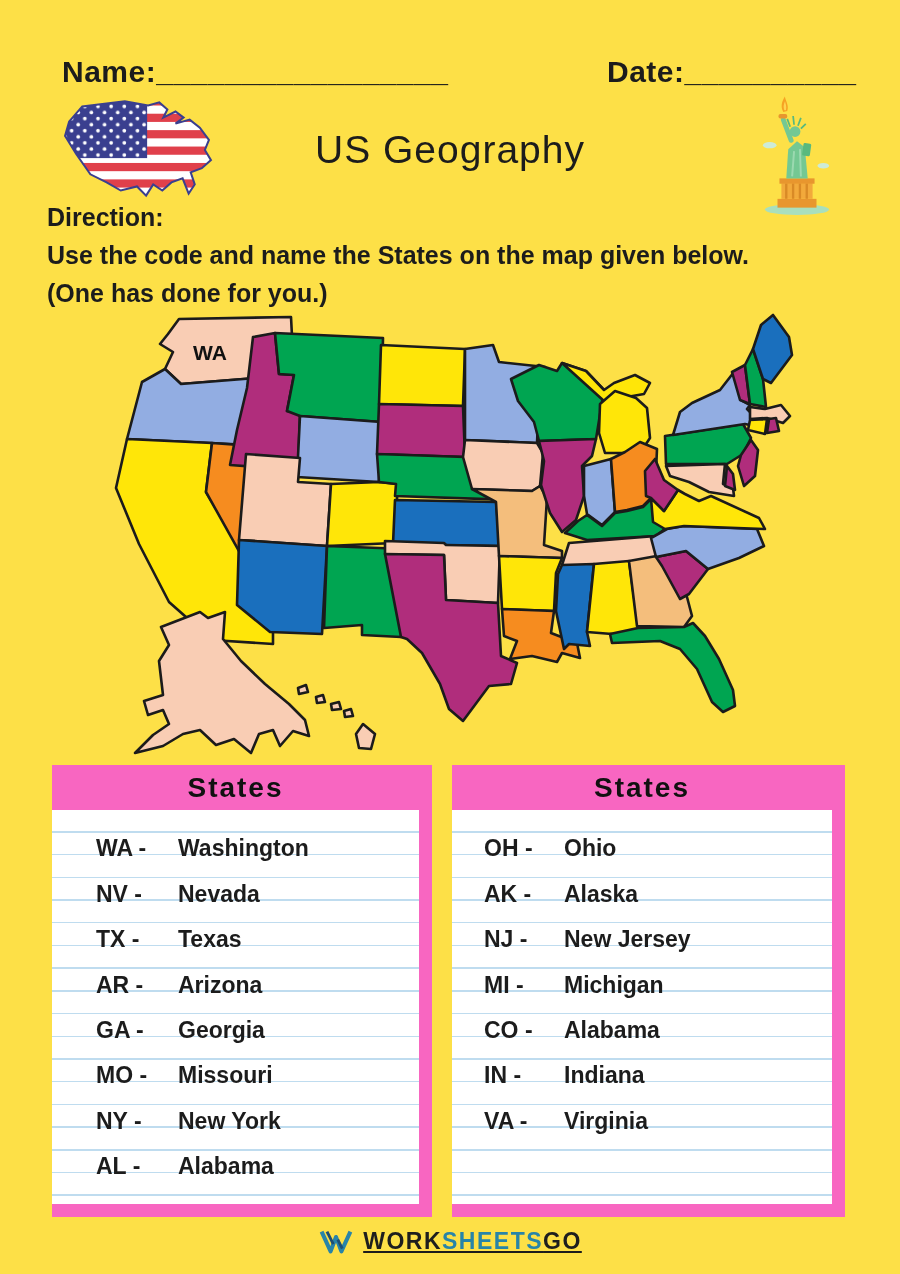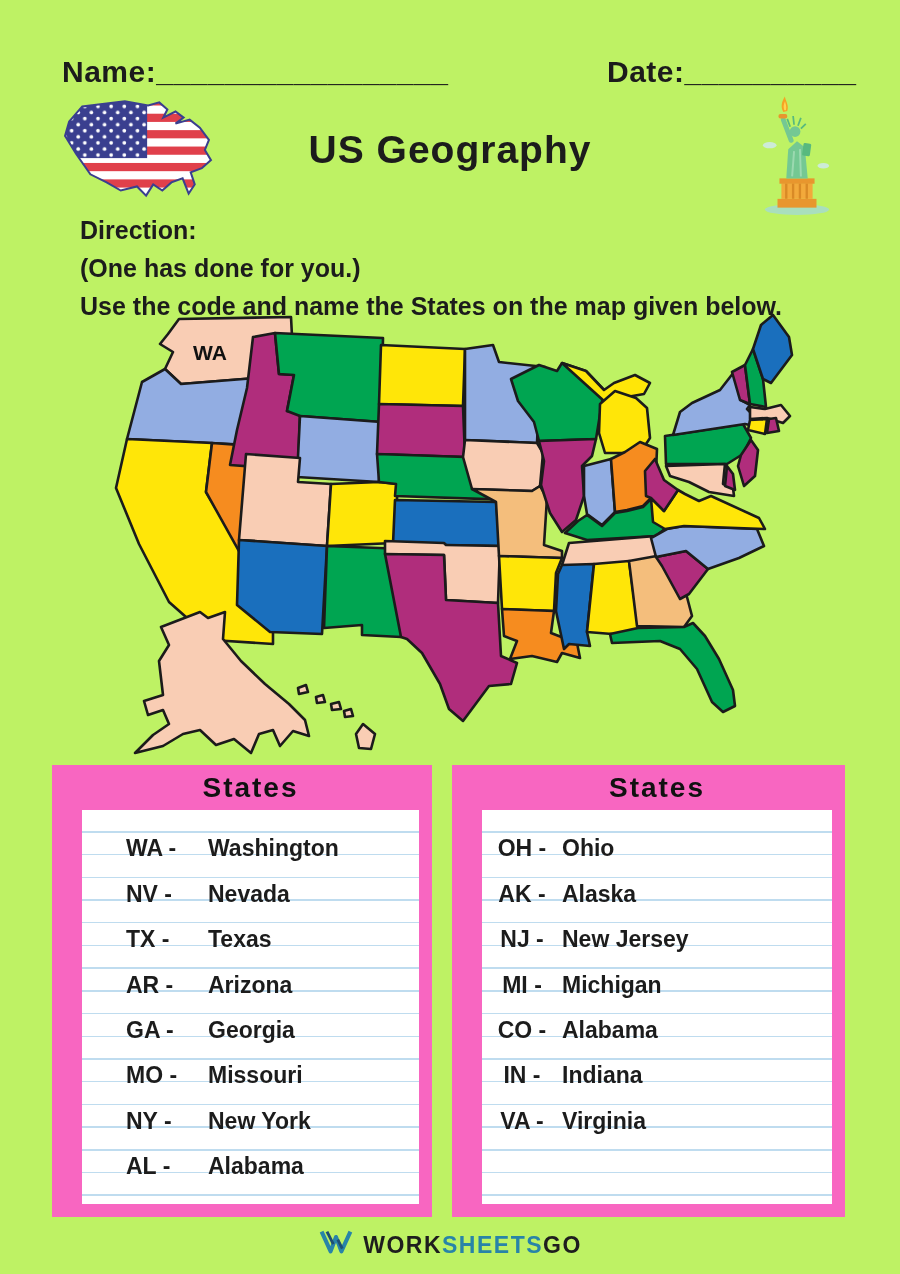--- a/index.html
+++ b/index.html
@@ -1,51 +1,51 @@
 <!DOCTYPE html>
 <html><head>
 <meta charset="utf-8">
 <style>
   html,body{margin:0;padding:0;background:#ffffff;}
-  .page{position:relative;width:900px;height:1274px;background:#bef264;overflow:hidden;
+  .page{position:relative;width:900px;height:1274px;background:#fde047;overflow:hidden;
         font-family:"Liberation Sans", sans-serif;color:#1c1c1c;}
 
   
   .name-line{position:absolute;left:62px;top:55px;font-size:30px;font-weight:700;letter-spacing:.5px;}
   .date-line{position:absolute;left:607px;top:55px;font-size:30px;font-weight:700;letter-spacing:.5px;}
   .title{position:absolute;left:0;top:128px;width:900px;text-align:center;
-         font-size:39px;font-weight:700;letter-spacing:1px;}
+         font-size:39px;font-weight:400;letter-spacing:1px;}
   .flag{position:absolute;left:62px;top:97px;}
   .statue{position:absolute;left:758px;top:90px;}
 
-  .direction{position:absolute;left:80px;top:198px;font-size:25px;font-weight:600;line-height:38px;margin-top:13px;}
+  .direction{position:absolute;left:47px;top:198px;font-size:25px;font-weight:600;line-height:38px;}
 
   .map-wrap{position:absolute;left:113px;top:312px;}
   .map-wrap svg{display:block;}
   .map-wrap polygon,.map-wrap path{stroke:#1b1b1b;stroke-width:2.6;stroke-linejoin:round;}
   .wa-label{font-family:"Liberation Sans",sans-serif;font-weight:700;font-size:21px;fill:#111;stroke:none;}
 
   
-  .ptable{position:absolute;top:765px;background:#F866C1;padding:0 13px 13px 30px;box-sizing:border-box;}
+  .ptable{position:absolute;top:765px;background:#F866C1;padding:0 13px 13px 0;box-sizing:border-box;}
   .ptable .thead{height:45px;line-height:45px;text-align:center;color:#111;
                  font-size:28px;font-weight:700;letter-spacing:2px;}
   .ptable .tbody{background:#fff;height:394px;overflow:hidden;
       background-image:repeating-linear-gradient(to bottom,#ffffff 0px,#ffffff 21.2px,#BFDCEF 21.2px,#BFDCEF 22.7px);}
   .trow{height:45.4px;display:flex;align-items:flex-end;padding-bottom:7px;box-sizing:border-box;}
   .tbody .spacer{height:14px;}
   .tcode{font-size:23px;font-weight:700;white-space:pre;}
   .tname{font-size:23px;font-weight:700;}
   .t-left{left:52px;width:380px;height:452px;}
   .t-right{left:452px;width:393px;height:452px;}
   .t-left .tcode{margin-left:44px;width:82px;}
-  .t-right .tcode{width:80px;text-align:center;}
+  .t-right .tcode{margin-left:32px;width:80px;}
 
   
   .brand{position:absolute;left:0;top:1228px;width:900px;display:flex;justify-content:center;
-         align-items:flex-end;gap:9px;}
+         align-items:flex-start;gap:9px;text-decoration:underline;}
   .brand-text{font-size:23px;font-weight:700;letter-spacing:1.5px;}
   .bw-dark{color:#1e1e1e;} .bw-teal{color:#2884A8;}
 </style>
 </head>
 <body>
 
 <div class="page">
 
   <div class="name-line"><span>Name:</span><span>_________________</span></div>
   <div class="date-line"><span>Date:</span><span>__________</span></div>
@@ -97,22 +97,22 @@
       <circle cx="38" cy="42" r="5.5" fill="#74C893"></circle>
       <path d="M33,37 L30,29 M37,35 L36,26 M41,36 L44,28 M44,39 L49,34" stroke="#58B97E" stroke-width="1.8"></path>
       <rect x="21" y="24" width="9" height="4.5" rx="2" fill="#E8962E"></rect>
       <path d="M26,22 C22,15 26,9 27.5,6 C28.5,11 32,15 30,21 Z" fill="#F6A323"></path>
       <path d="M27,20 C25.5,16 27,13 27.7,11 C28.3,14 29.6,16 28.7,20 Z" fill="#FFD34E"></path>
     </svg>
   </div>
 
   <div class="direction">
     <div>Direction:</div>
+    <div>Use the code and name the States on the map given below.</div>
     <div>(One has done for you.)</div>
-    <div>Use the code and name the States on the map given below.</div>
   </div>
 
   <div class="map-wrap">
     <svg width="692" height="446" viewBox="0 0 692 446">
       <polygon points="55,22 66,7 178,5 181,63 68,72 52,57 60,40 47,32" fill="#F9CDB4"></polygon>
       <polygon points="14,127 29,70 52,57 68,72 181,63 174,99 160,134" fill="#92ADE2"></polygon>
       <polygon points="14,127 99,131 93,180 160,291 160,332 99,328 56,290 26,232 3,176" fill="#FFE608"></polygon>
       <polygon points="99,131 183,137 176,238 165,309 93,180" fill="#F68C1F"></polygon>
       <polygon points="140,25 162,21 166,62 181,63 174,99 187,101 185,158 117,153 124,118 134,76" fill="#B02D7C"></polygon>
       <polygon points="162,21 270,26 268,110 187,104 174,99 181,63 166,62" fill="#00A551"></polygon>

